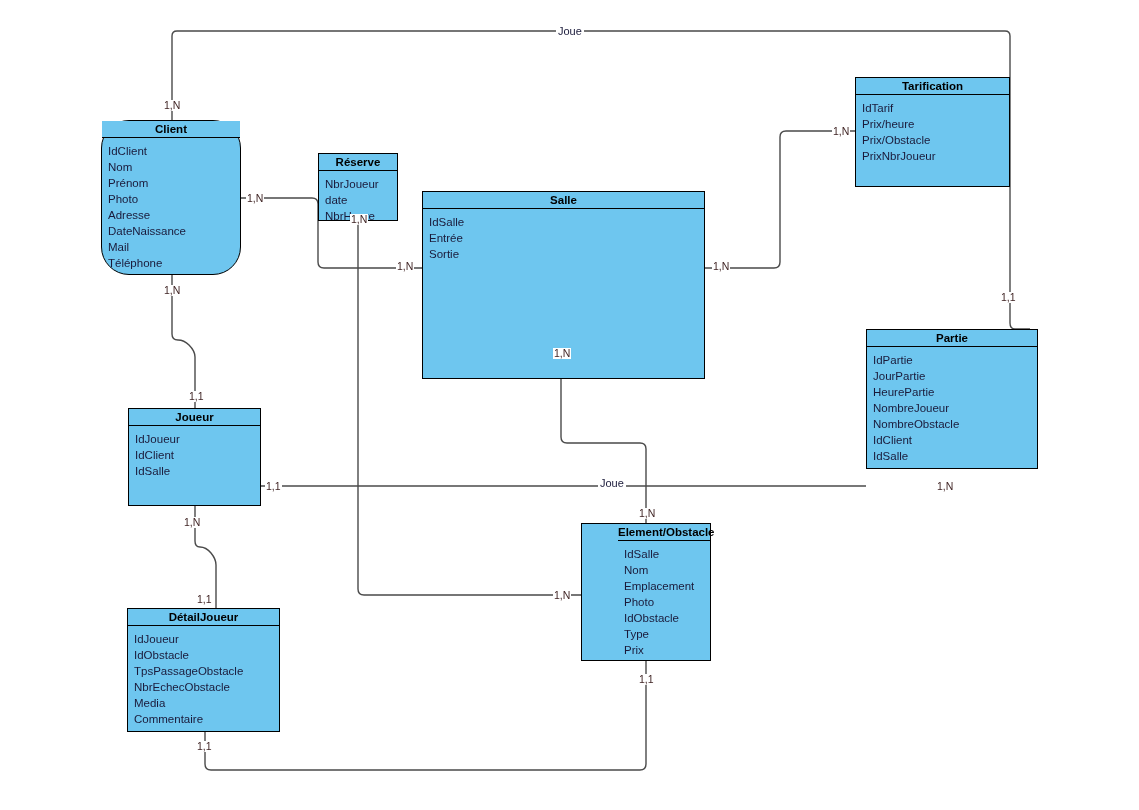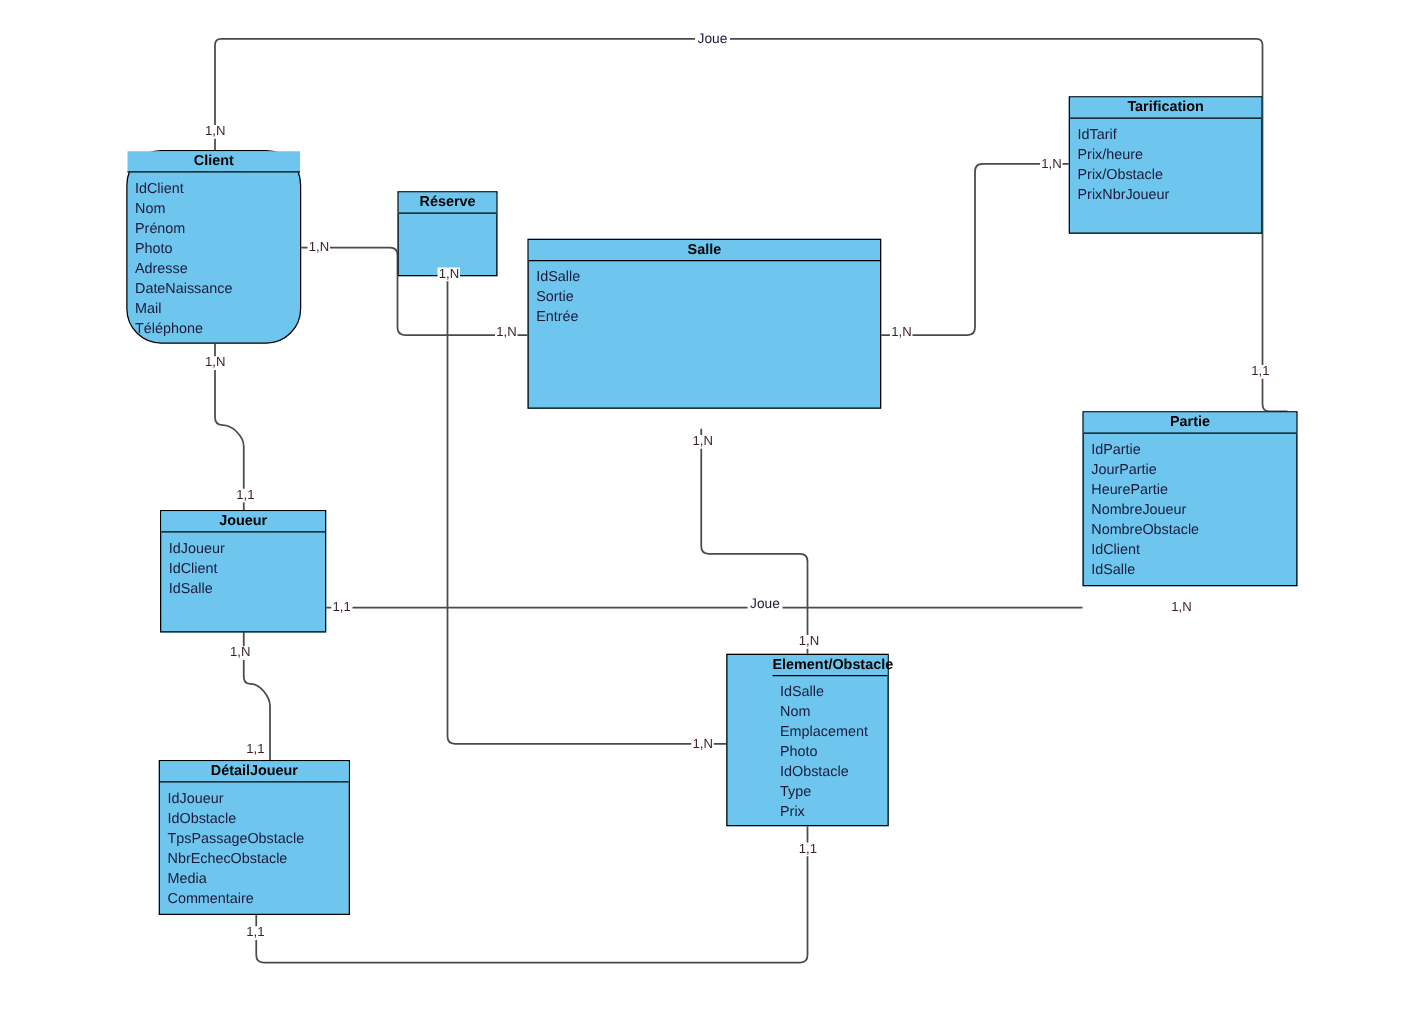--- a/index.html
+++ b/index.html
@@ -107,28 +107,33 @@
       <div class="attr">Photo</div>
       <div class="attr">Adresse</div>
       <div class="attr">DateNaissance</div>
       <div class="attr">Mail</div>
       <div class="attr">Téléphone</div>
     </div>
   </div>
 
   <div class="entity" style="left:318px; top:128px; width:80px; height:68px;margin-top:25px;">
     <div class="entity-title">Réserve</div>
-  </div>
-
-  <div class="entity" style="left:422px; top:191px; width:283px; height:136px;">
+    <div class="entity-body">
+      <div class="attr">NbrJoueur</div>
+      <div class="attr">date</div>
+      <div class="attr">NbrHeure</div>
+    </div>
+  </div>
+
+  <div class="entity" style="left:422px; top:191px; width:283px; height:188px;">
     <div class="entity-title">Salle</div>
     <div class="entity-body">
       <div class="attr">IdSalle</div>
+      <div class="attr">Entrée</div>
       <div class="attr">Sortie</div>
-      <div class="attr">Entrée</div>
     </div>
   </div>
 
   <div class="entity" style="left:855px; top:77px; width:155px; height:110px;">
     <div class="entity-title">Tarification</div>
     <div class="entity-body">
       <div class="attr">IdTarif</div>
       <div class="attr">Prix/heure</div>
       <div class="attr">Prix/Obstacle</div>
       <div class="attr">PrixNbrJoueur</div>

